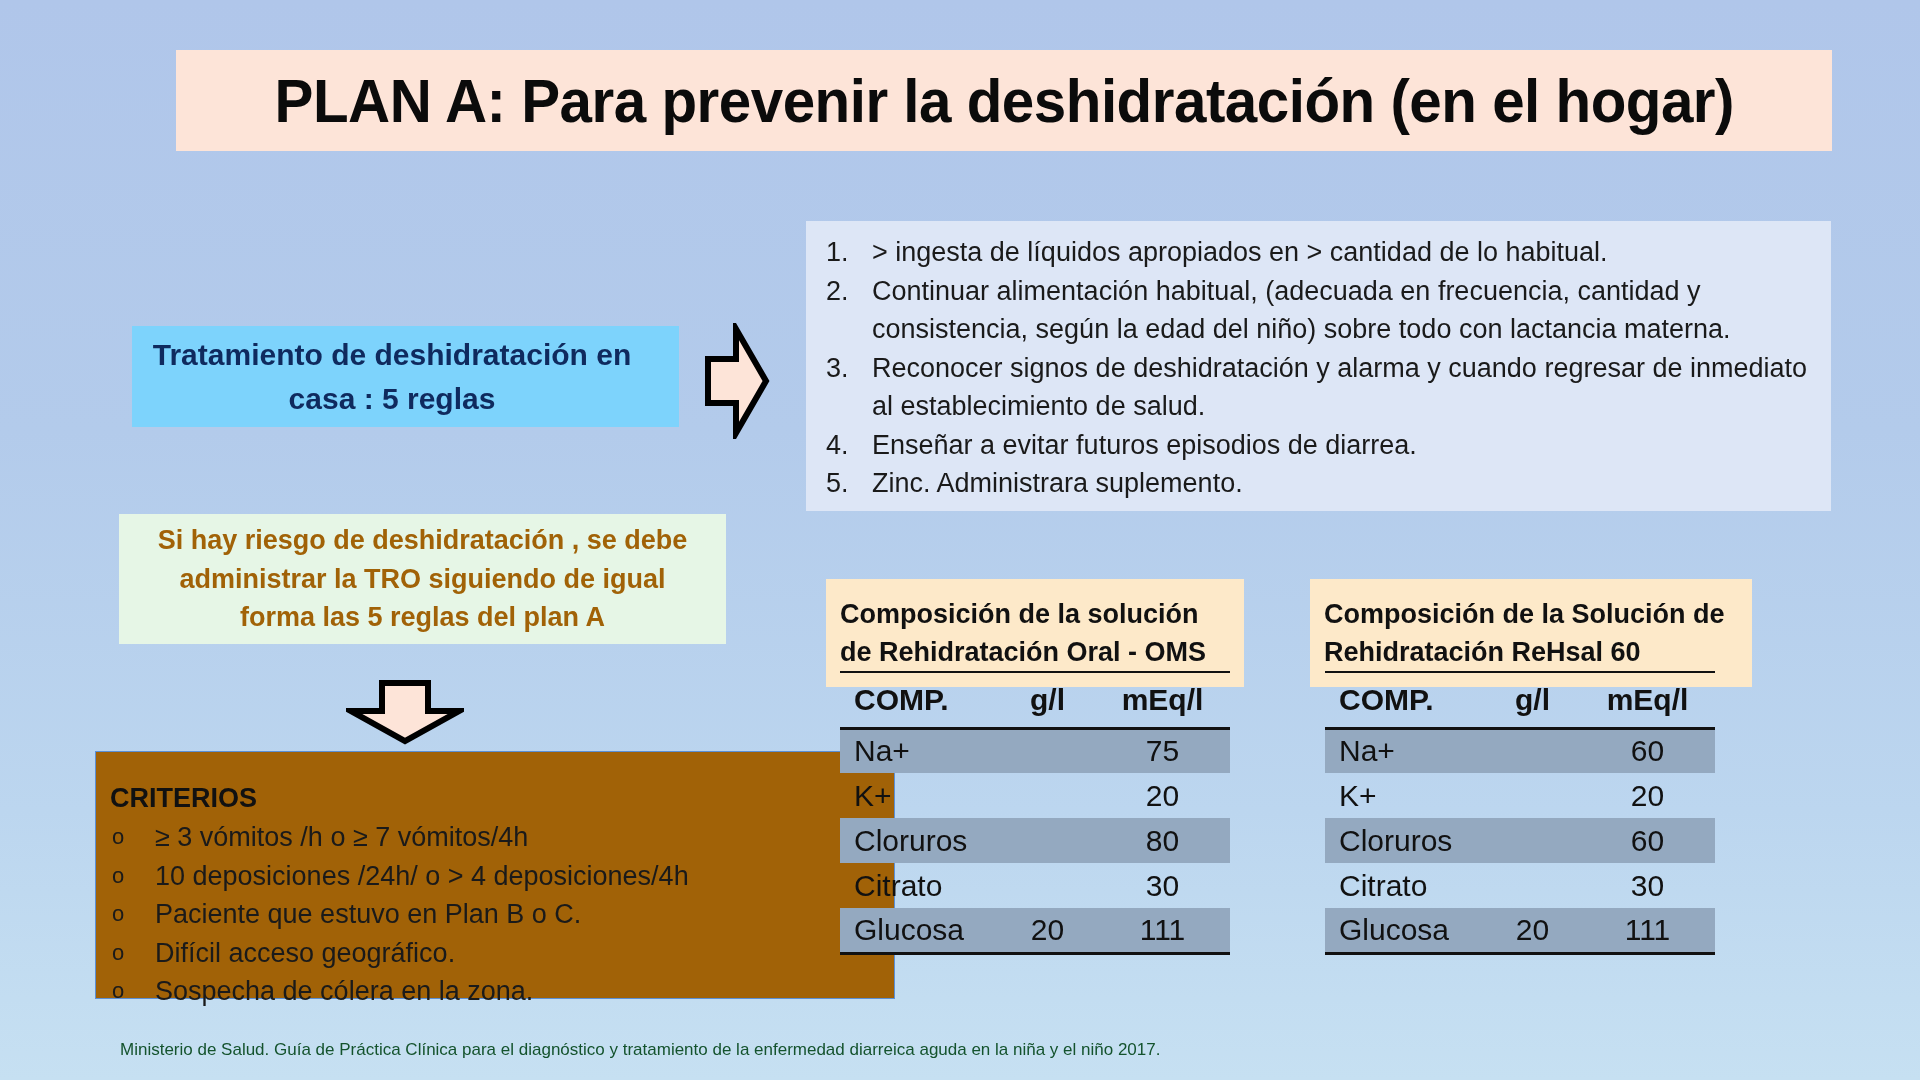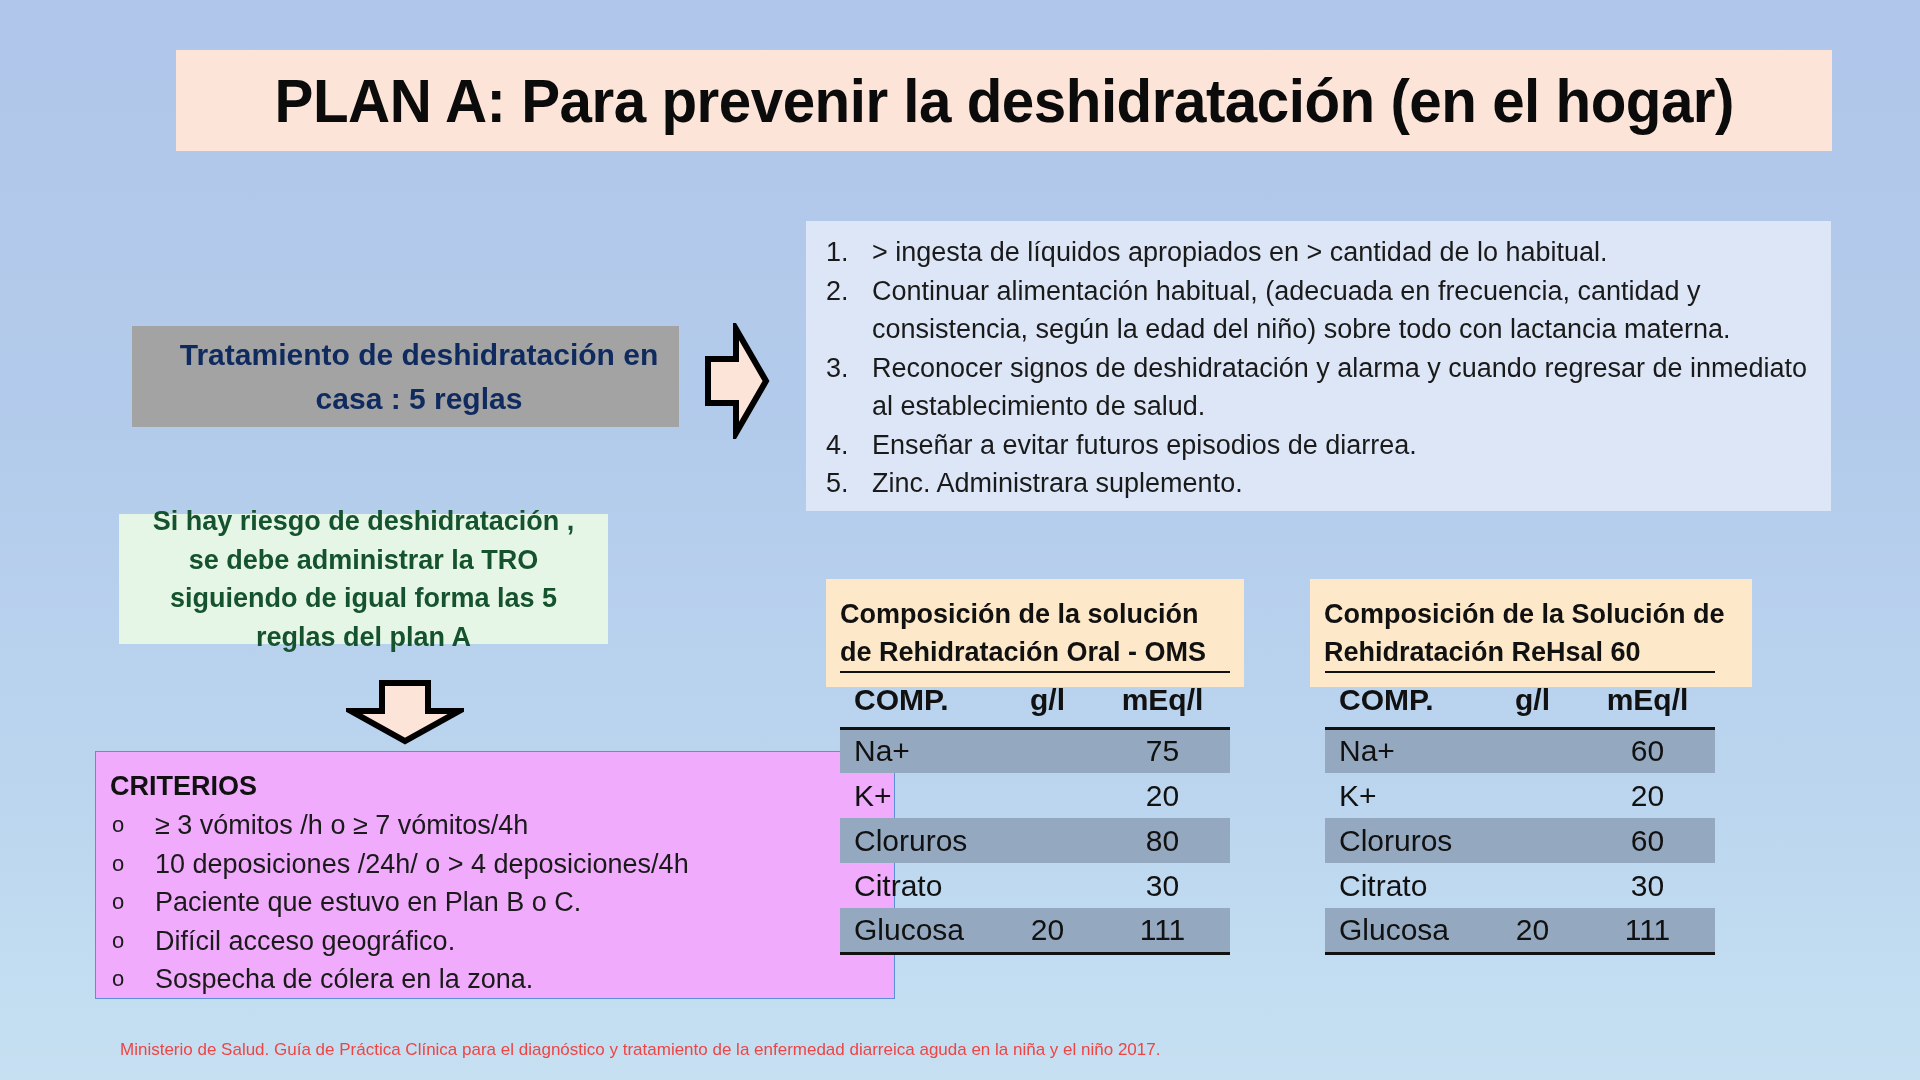--- a/index.html
+++ b/index.html
@@ -30,38 +30,38 @@
   }
   .rules-box ol { list-style: none; }
   .rules-box li {
     display: flex; font-size: 27px; line-height: 38.5px; color: #1a1a1a;
   }
   .rules-box li .num { width: 54px; flex: 0 0 54px; padding-left: 8px; }
   .rules-box li .txt { flex: 1; }
 
   .treat-box {
     left: 132px; top: 326px; width: 547px; height: 101px;
-    background: #a3a3a3;
-    display: flex; align-items: center; justify-content: flex-end; text-align: center;
+    background: #7dd3fc;
+    display: flex; align-items: center; justify-content: flex-start; text-align: center;
     color: #0f2a5e; font-weight: bold; font-size: 30px; line-height: 44px;
   }
 
   .risk-box {
-    left: 119px; top: 514px; width: 489px; height: 130px;
+    left: 119px; top: 514px; width: 607px; height: 130px;
     background: #e6f6e6;
     display: flex; align-items: center; justify-content: center; text-align: center;
-    color: #14532d; font-weight: bold; font-size: 27px; line-height: 38.5px;
+    color: #a16207; font-weight: bold; font-size: 27px; line-height: 38.5px;
     padding: 0 20px;
   }
 
   .criteria-box {
     left: 95px; top: 751px; width: 800px; height: 248px;
-    background: #f0abfc;
+    background: #a16207;
     border: 1.5px solid #5b8fd6;
-    padding: 14px 14px;
+    padding: 26px 14px;
   }
   .criteria-box .crit-title { font-size: 27px; font-weight: bold; line-height: 40px; color: #111; }
   .criteria-box ul { list-style: none; }
   .criteria-box li { display: flex; font-size: 27px; line-height: 38.5px; color: #1a1a1a; }
   .criteria-box li .bullet { width: 45px; flex: 0 0 45px; font-size: 22px; padding-left: 2px; }
 
   .table-head {
     background: #fde9c9;
     padding: 16px 14px;
     font-weight: bold; font-size: 27px; line-height: 38px; color: #111;
@@ -77,21 +77,21 @@
     border-bottom: 3px solid #111; font-size: 30px;
   }
   .comp-table td { height: 45px; }
   .comp-table tr.shade td { background: #94a9c0; }
   .comp-table .c1 { width: 160px; padding-left: 14px; }
   .comp-table .c2 { width: 95px; text-align: center; }
   .comp-table .c3 { width: 135px; text-align: center; }
 
   .footer {
     left: 120px; top: 1040px;
-    font-size: 17px; color: #ef4444;
+    font-size: 17px; color: #14532d;
   }
 </style>
 </head>
 <body>
 
 <div class="abs title-box">
   <h1>PLAN A: Para prevenir la deshidratación (en el hogar)</h1>
 </div>
 
 <div class="abs treat-box">

